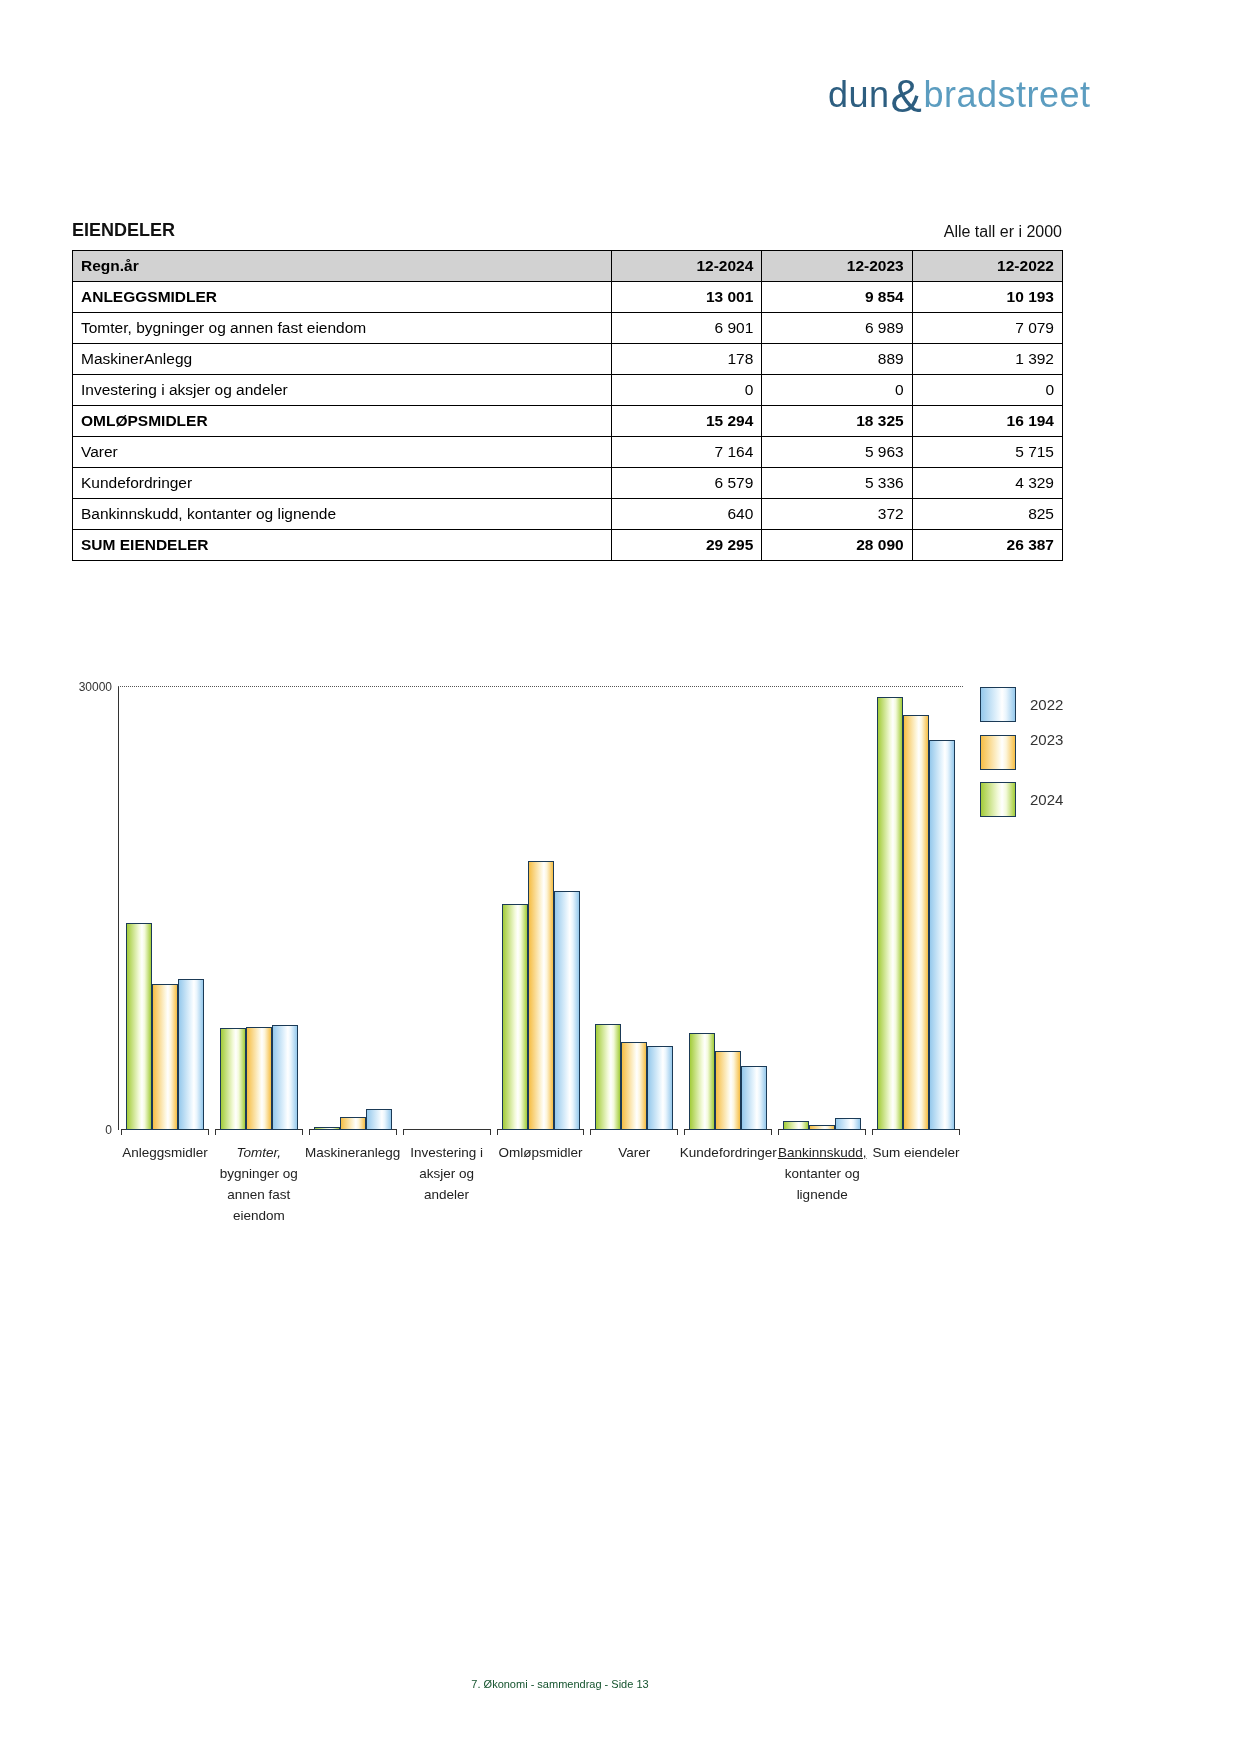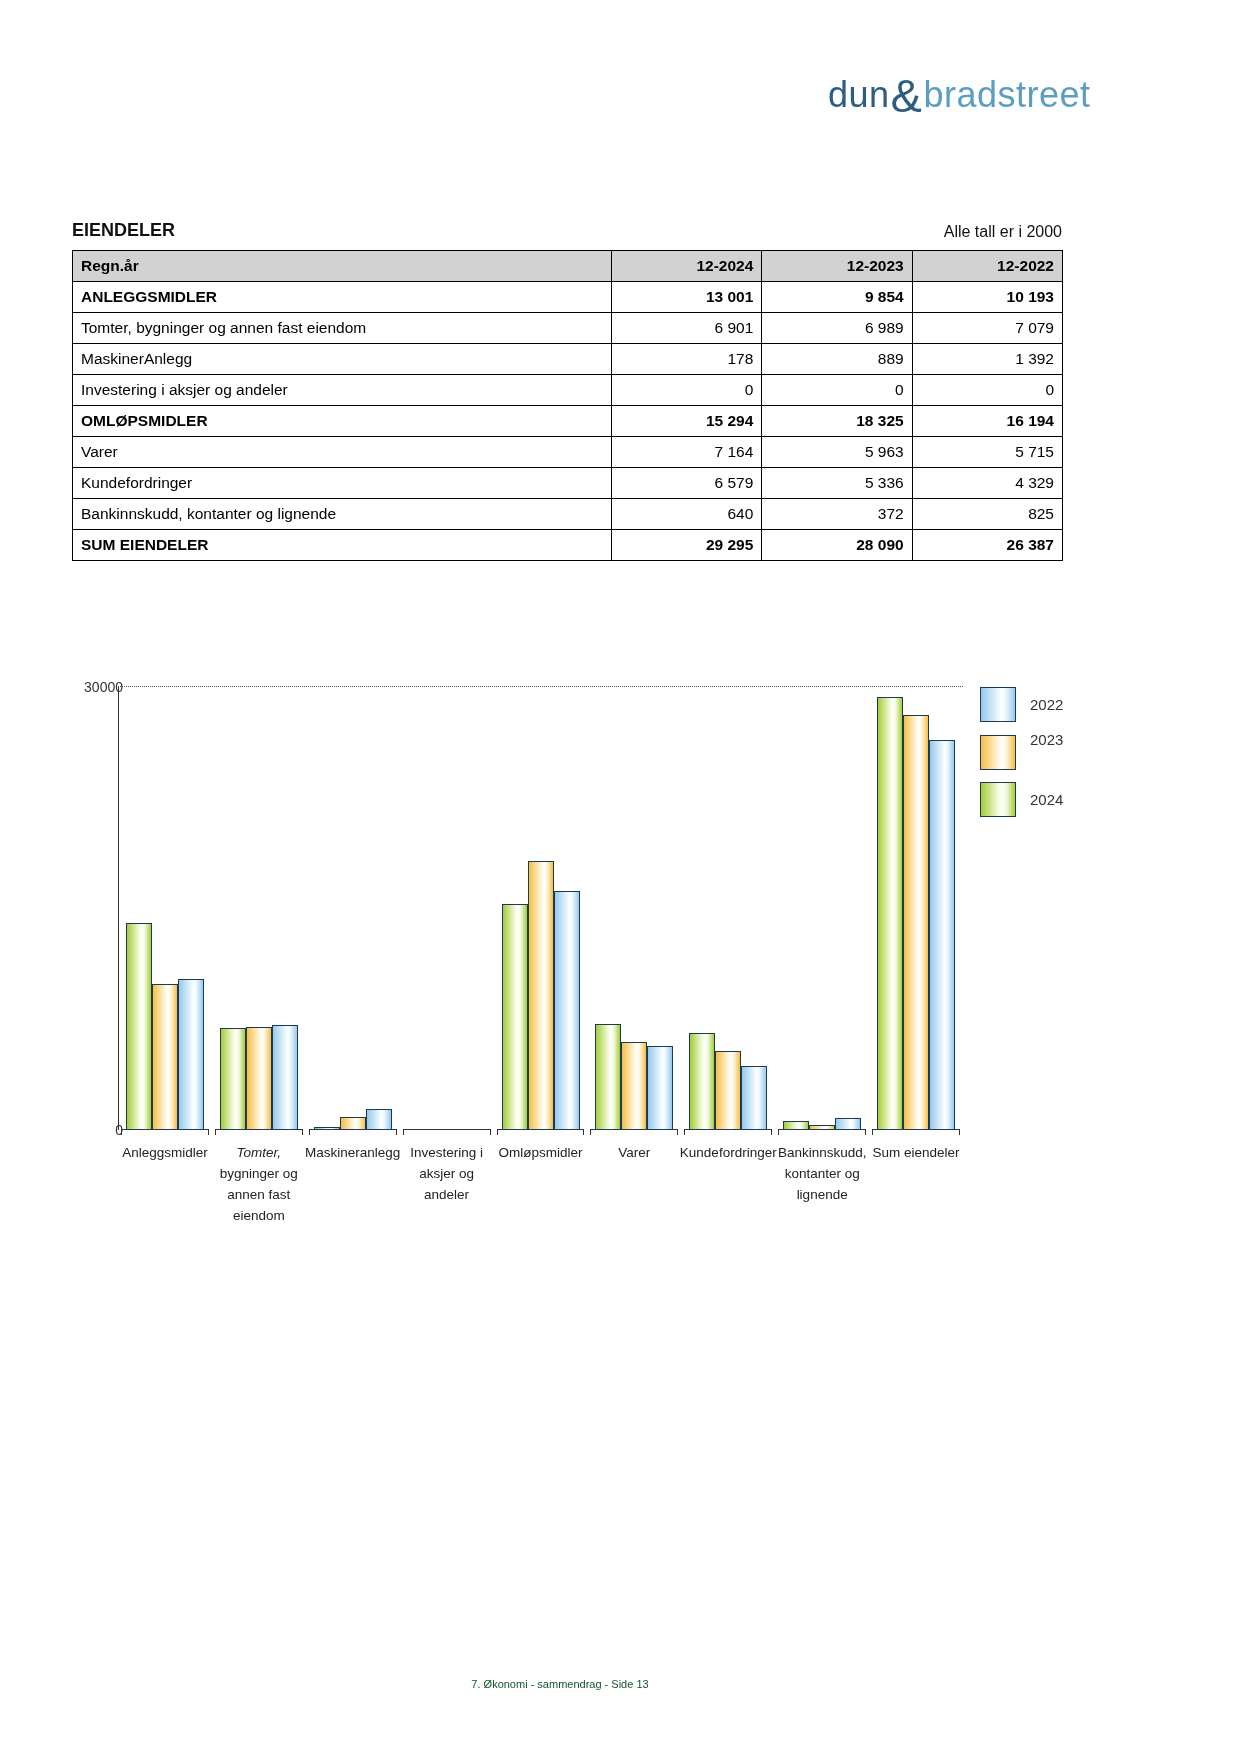--- a/index.html
+++ b/index.html
@@ -24,21 +24,21 @@
   .fin-table th, .fin-table td { border:1px solid #000; padding:5px 8px; height:20px; }
   .fin-table th { background:#d2d2d2; text-align:left; font-weight:bold; }
   .fin-table th.num, .fin-table td.num { text-align:right; }
   .fin-table tr.bold td { font-weight:bold; }
   .col-label { width:520px; } .col-num { width:145px; }
   
   .chart { position:absolute; left:70px; top:680px; width:1120px; height:570px; }
   .chart * { position:absolute; box-sizing:border-box; }
   .yaxis   { border-left:1.5px solid #333; }
   .gridline{ border-top:1.5px dotted #555; }
-  .ytick   { font-size:14px; color:#333; text-align:right; width:42px; left:0; height:18px; line-height:18px;margin-left:11px; }
+  .ytick   { font-size:12px; color:#333; text-align:right; width:42px; left:0; height:18px; line-height:18px; }
   .xseg    { border-top:1.5px solid #333; }
   .xtick   { border-left:1.5px solid #333; height:6px; width:0; }
   .bar     { border:1.2px solid #1b3a56; }
   .xlabel  { font-size:13.5px; line-height:21px; color:#222; text-align:center; }
   .lg-swatch { width:36px; height:35px; border:1.5px solid #1b3a56; }
   .lg-label  { font-size:15px; color:#333; height:20px; line-height:20px; }
   
   .footer { position:absolute; left:72px; top:1678px; width:976px;
     text-align:center; font-size:11px; color:#14532d; }
 </style>
@@ -199,21 +199,21 @@
       <div class="xlabel" style="left: 597.333px; width: 121.889px; top: 462px;">
         <div style="position: static;">Kundefordringer</div>
       </div>
       <div class="xseg" style="left: 708.222px; top: 449px; width: 86.8889px; height: 0px;"></div>
       <div class="xtick" style="left: 708.222px; top: 449px;"></div>
       <div class="xtick" style="left: 795.111px; top: 449px;"></div>
       <div class="bar" style="left: 713.222px; width: 26px; top: 440.549px; height: 9.45067px; background: linear-gradient(90deg, rgb(163, 204, 58) 0%, rgb(243, 250, 218) 50%, rgb(255, 255, 255) 62%, rgb(243, 250, 218) 74%, rgb(163, 204, 58) 100%);"></div>
       <div class="bar" style="left: 739.222px; width: 26px; top: 444.507px; height: 5.4932px; background: linear-gradient(90deg, rgb(246, 190, 69) 0%, rgb(253, 245, 218) 50%, rgb(255, 255, 255) 62%, rgb(253, 245, 218) 74%, rgb(246, 190, 69) 100%);"></div>
       <div class="bar" style="left: 765.222px; width: 26px; top: 437.817px; height: 12.1825px; background: linear-gradient(90deg, rgb(150, 201, 236) 0%, rgb(233, 245, 253) 50%, rgb(255, 255, 255) 62%, rgb(233, 245, 253) 74%, rgb(150, 201, 236) 100%);"></div>
       <div class="xlabel" style="left: 691.222px; width: 121.889px; top: 462px;">
-        <div style="position: static;">Bankinnskudd,</div>
+        <div style="position: static; text-decoration: underline;">Bankinnskudd,</div>
         <div style="position: static;">kontanter og</div>
         <div style="position: static;">lignende</div>
       </div>
       <div class="xseg" style="left: 802.111px; top: 449px; width: 86.8889px; height: 0px;"></div>
       <div class="xtick" style="left: 802.111px; top: 449px;"></div>
       <div class="xtick" style="left: 889px; top: 449px;"></div>
       <div class="bar" style="left: 807.111px; width: 26px; top: 17.4105px; height: 432.589px; background: linear-gradient(90deg, rgb(163, 204, 58) 0%, rgb(243, 250, 218) 50%, rgb(255, 255, 255) 62%, rgb(243, 250, 218) 74%, rgb(163, 204, 58) 100%);"></div>
       <div class="bar" style="left: 833.111px; width: 26px; top: 35.2043px; height: 414.796px; background: linear-gradient(90deg, rgb(246, 190, 69) 0%, rgb(253, 245, 218) 50%, rgb(255, 255, 255) 62%, rgb(253, 245, 218) 74%, rgb(246, 190, 69) 100%);"></div>
       <div class="bar" style="left: 859.111px; width: 26px; top: 60.352px; height: 389.648px; background: linear-gradient(90deg, rgb(150, 201, 236) 0%, rgb(233, 245, 253) 50%, rgb(255, 255, 255) 62%, rgb(233, 245, 253) 74%, rgb(150, 201, 236) 100%);"></div>
       <div class="xlabel" style="left: 785.111px; width: 121.889px; top: 462px;">

